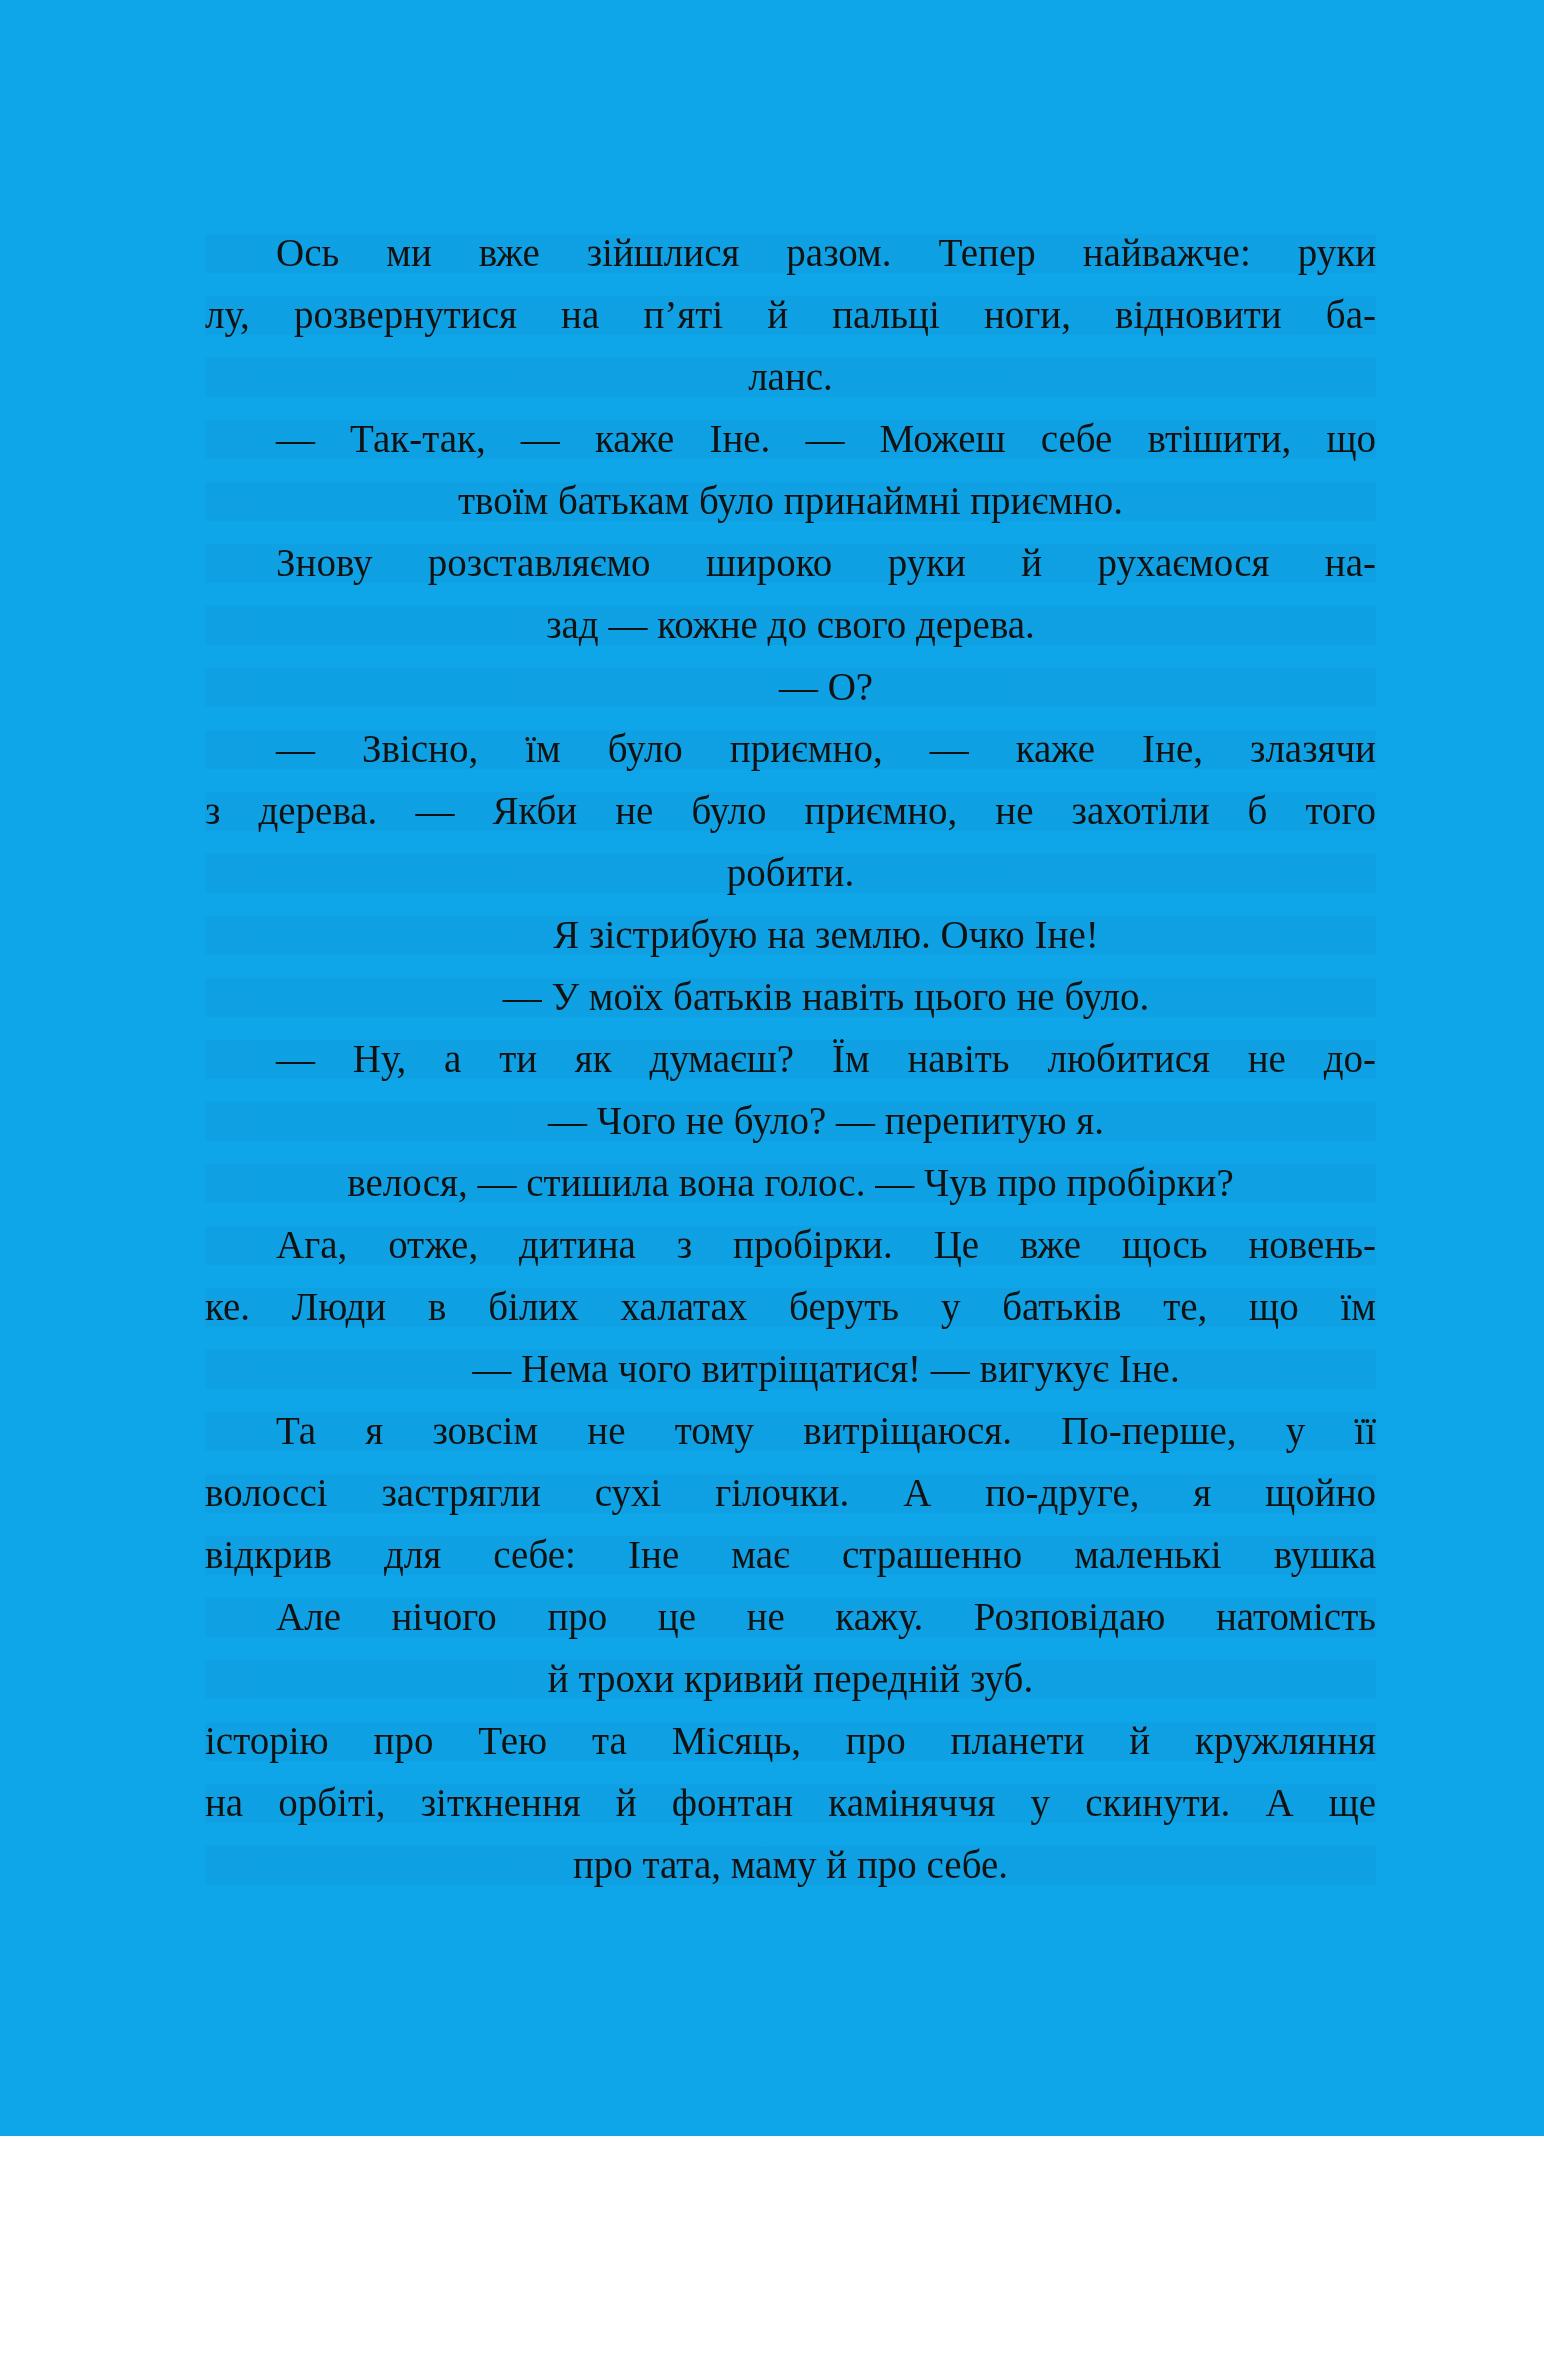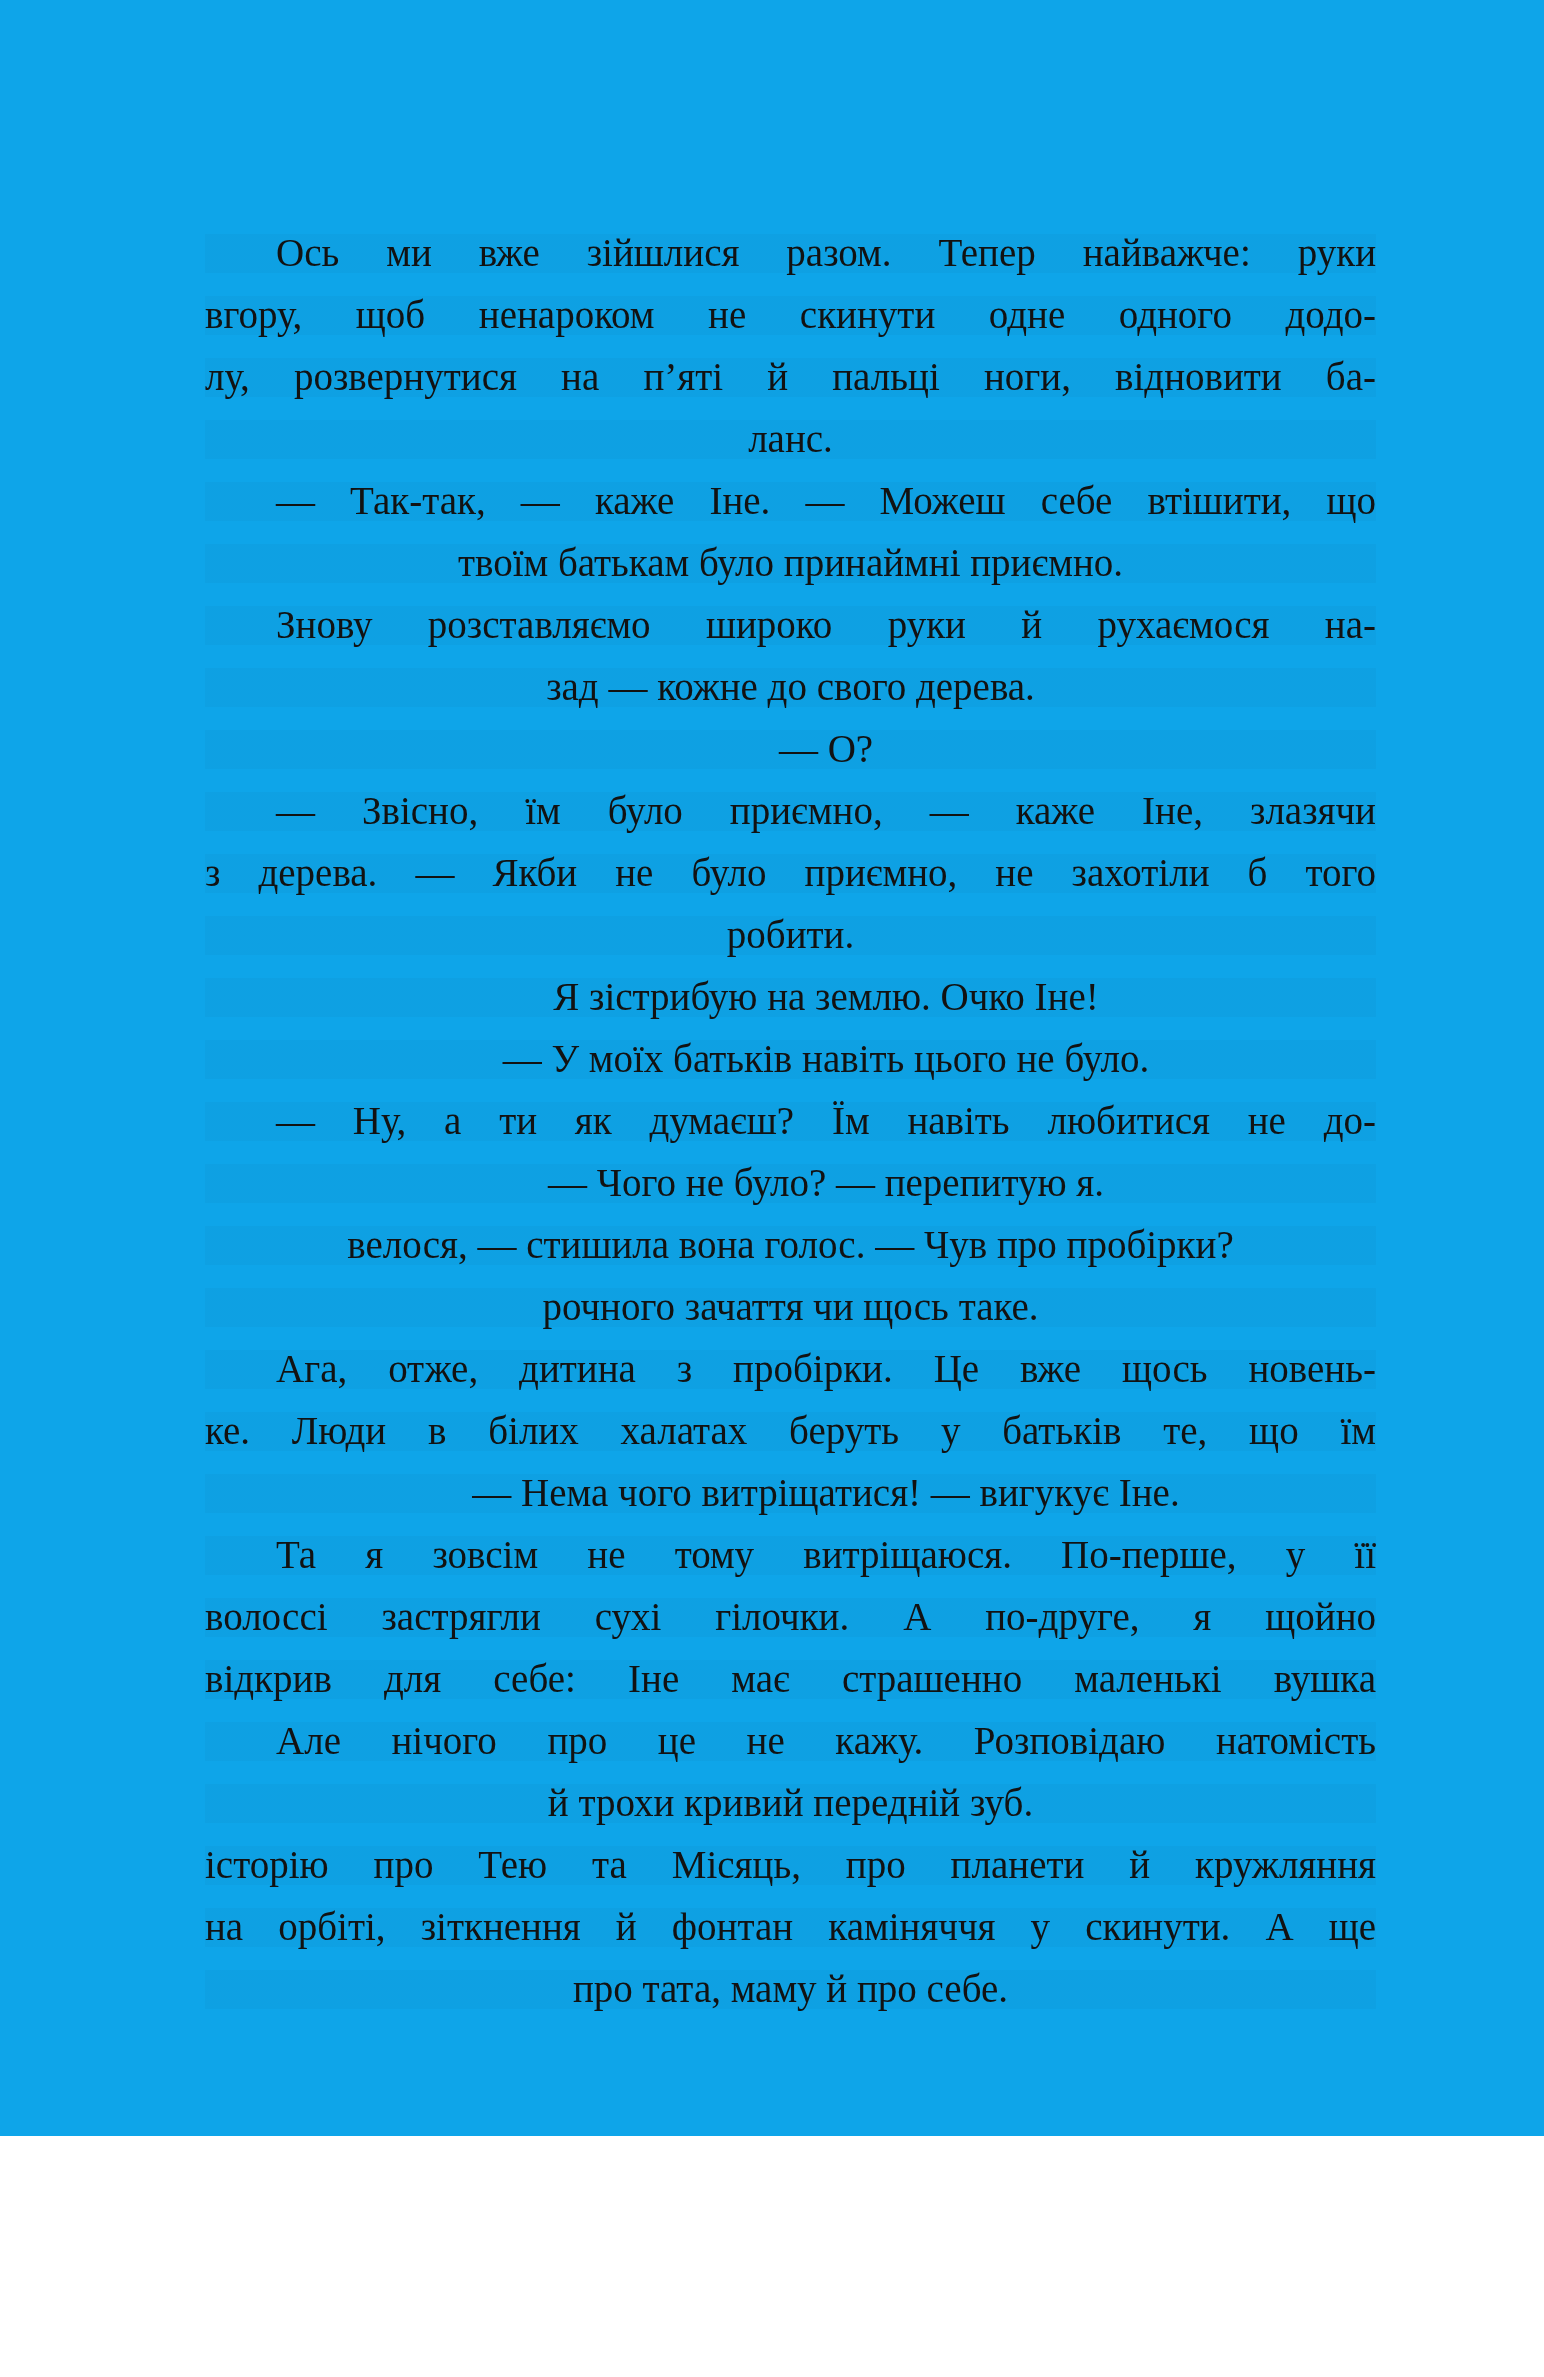--- a/index.html
+++ b/index.html
@@ -53,37 +53,35 @@
     transform: rotate(-1.5deg);
     letter-spacing: 1.6px;
   }
 </style>
 </head>
 <body>
 
 <div class="page">
   <main class="text-block">
       <div class="text-line indent justify">Ось ми вже зійшлися разом. Тепер найважче: руки</div>
-      <div class="text-line justify">вгору, щоб ненароком не скинути одне одного додо-</div>
       <div class="text-line justify">лу, розвернутися на п’яті й пальці ноги, відновити ба-</div>
       <div class="text-line">ланс.</div>
       <div class="text-line indent justify">— Так-так, — каже Іне. — Можеш себе втішити, що</div>
       <div class="text-line">твоїм батькам було принаймні приємно.</div>
       <div class="text-line indent justify">Знову розставляємо широко руки й рухаємося на-</div>
       <div class="text-line">зад — кожне до свого дерева.</div>
       <div class="text-line indent">— О?</div>
       <div class="text-line indent justify">— Звісно, їм було приємно, — каже Іне, злазячи</div>
       <div class="text-line justify">з дерева. — Якби не було приємно, не захотіли б того</div>
       <div class="text-line">робити.</div>
       <div class="text-line indent">Я зістрибую на землю. Очко Іне!</div>
       <div class="text-line indent">— У моїх батьків навіть цього не було.</div>
       <div class="text-line indent justify">— Ну, а ти як думаєш? Їм навіть любитися не до-</div>
       <div class="text-line indent">— Чого не було? — перепитую я.</div>
       <div class="text-line">велося, — стишила вона голос. — Чув про пробірки?</div>
-      <div class="text-line">рочного зачаття чи щось таке.</div>
       <div class="text-line indent justify">Ага, отже, дитина з пробірки. Це вже щось новень-</div>
       <div class="text-line justify">ке. Люди в білих халатах беруть у батьків те, що їм</div>
       <div class="text-line indent">— Нема чого витріщатися! — вигукує Іне.</div>
       <div class="text-line indent justify">Та я зовсім не тому витріщаюся. По-перше, у її</div>
       <div class="text-line justify">волоссі застрягли сухі гілочки. А по-друге, я щойно</div>
       <div class="text-line justify">відкрив для себе: Іне має страшенно маленькі вушка</div>
       <div class="text-line indent justify">Але нічого про це не кажу. Розповідаю натомість</div>
       <div class="text-line">й трохи кривий передній зуб.</div>
       <div class="text-line justify">історію про Тею та Місяць, про планети й кружляння</div>
       <div class="text-line justify">на орбіті, зіткнення й фонтан каміняччя у скинути. А ще</div>

